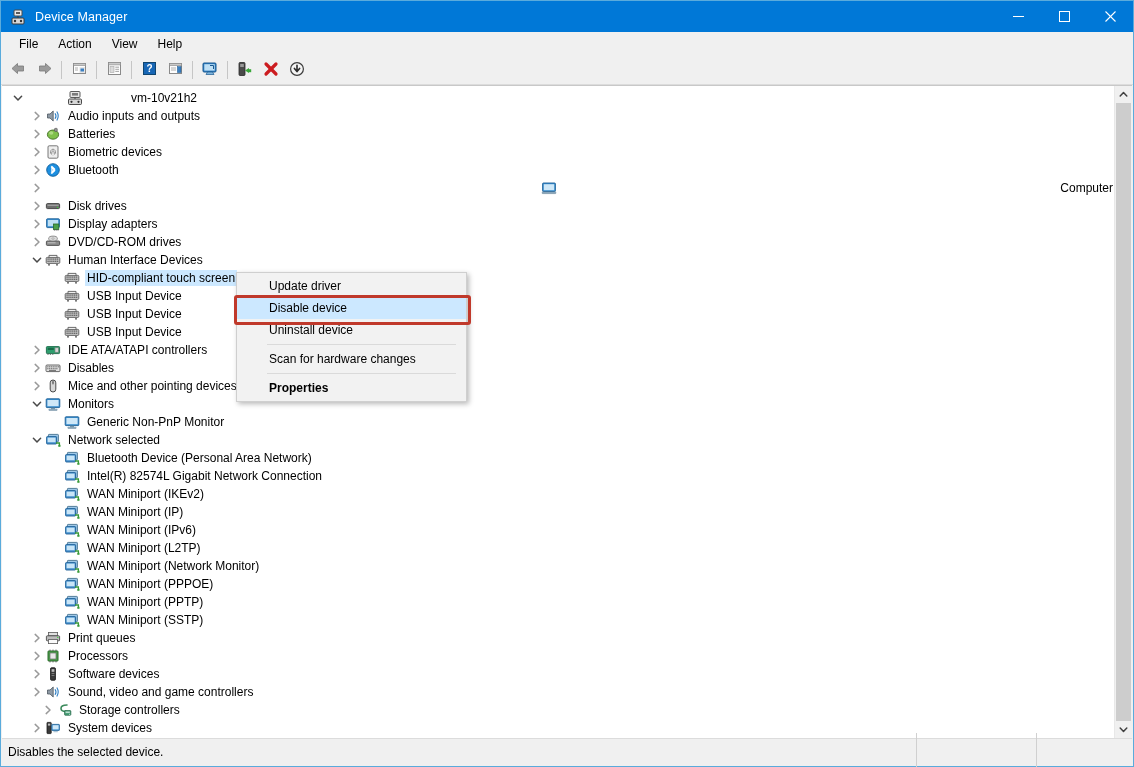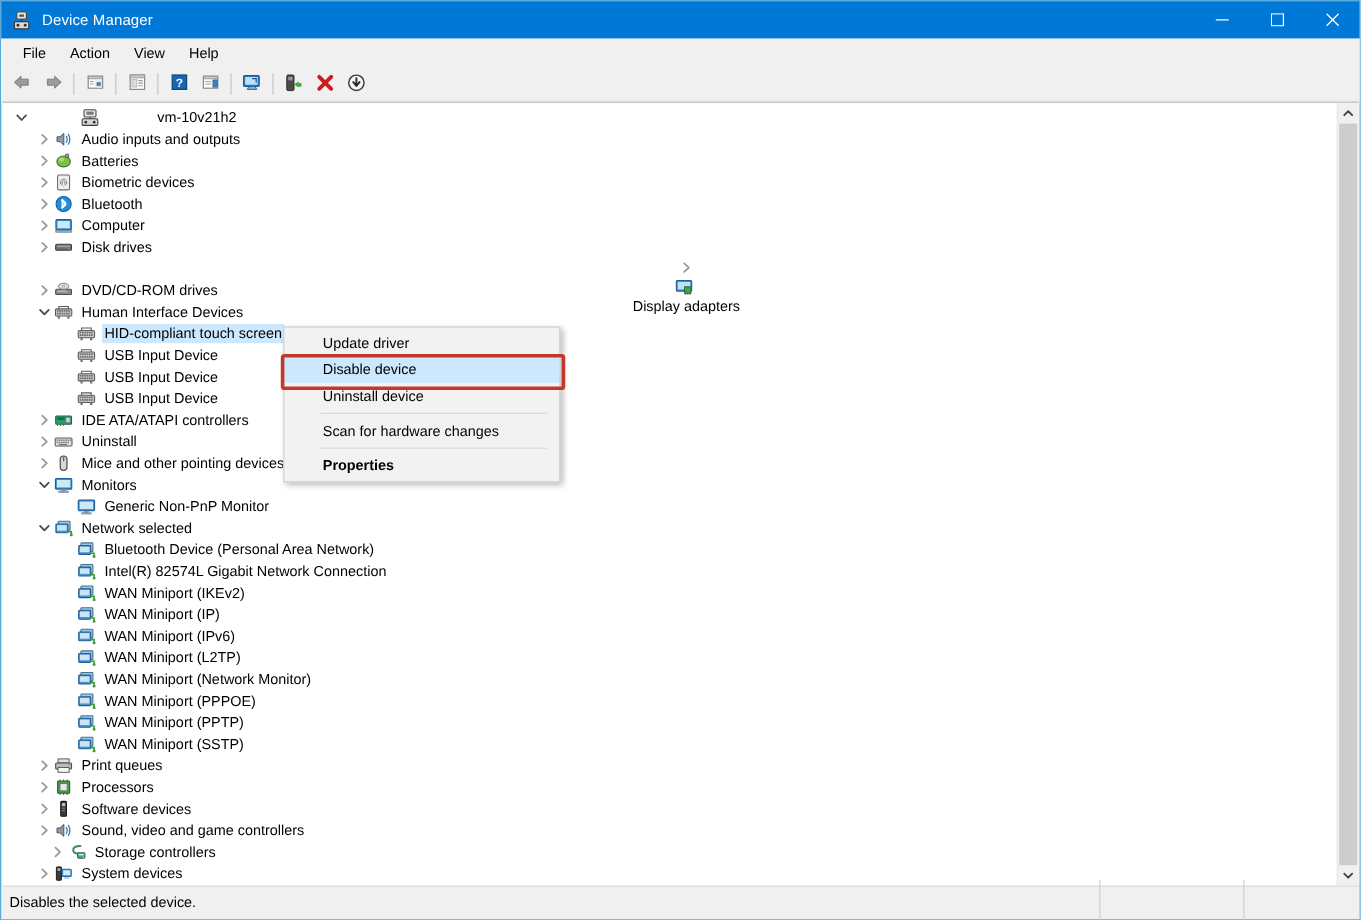--- a/index.html
+++ b/index.html
@@ -281,21 +281,21 @@
             <svg width="10" height="10" viewBox="0 0 10 10" style="display:block">
               <path d="M3.2 1.4 L7 5 L3.2 8.6" fill="none" stroke="#9a9a9a" stroke-width="1.5" stroke-linecap="round" stroke-linejoin="round"></path>
             </svg>
           </span>
           <span class="dicon"><svg width="16" height="16" viewBox="0 0 16 16">
               <circle cx="8" cy="8" r="6.3" fill="#1d8fe0" stroke="#0d5e9b" stroke-width=".9"></circle>
               <path d="M6.4 5 L9.8 8.6 L6.9 11.4 L6.9 4.3 L9.8 7.2 L6.4 10.8" fill="none" stroke="#ffffff" stroke-width="1.2" stroke-linejoin="round" stroke-linecap="round"></path>
             </svg></span>
           <span class="label">Bluetooth</span>
         </div>
-        <div class="row" style="padding-left: 27px;">
+        <div class="row" style="padding-left: 27px; justify-content: space-between;">
           <span class="chev">
             <svg width="10" height="10" viewBox="0 0 10 10" style="display:block">
               <path d="M3.2 1.4 L7 5 L3.2 8.6" fill="none" stroke="#9a9a9a" stroke-width="1.5" stroke-linecap="round" stroke-linejoin="round"></path>
             </svg>
           </span>
           <span class="dicon"><svg width="16" height="16" viewBox="0 0 16 16">
               <rect x="1.6" y="3" width="12.8" height="8.6" rx=".8" fill="#3a8fd0" stroke="#1c5f96" stroke-width=".9"></rect>
               <rect x="2.8" y="4.2" width="10.4" height="6" fill="#cfe8f8"></rect>
               <rect x="1.2" y="12" width="13.6" height="1.6" rx=".5" fill="#9cb8cc" stroke="#5d7b90" stroke-width=".6"></rect>
             </svg></span>
@@ -307,21 +307,21 @@
               <path d="M3.2 1.4 L7 5 L3.2 8.6" fill="none" stroke="#9a9a9a" stroke-width="1.5" stroke-linecap="round" stroke-linejoin="round"></path>
             </svg>
           </span>
           <span class="dicon"><svg width="16" height="16" viewBox="0 0 16 16">
               <rect x="1.4" y="5.6" width="13.2" height="5" rx="1.1" fill="#6e6e6e" stroke="#3c3c3c" stroke-width=".9"></rect>
               <rect x="2.4" y="6.6" width="11.2" height="1.4" fill="#9e9e9e"></rect>
               <circle cx="12.6" cy="9.4" r=".7" fill="#3ad03a"></circle>
             </svg></span>
           <span class="label">Disk drives</span>
         </div>
-        <div class="row" style="padding-left: 27px; flex-direction: column;">
+        <div class="row" style="padding-left: 27px;">
           <span class="chev">
             <svg width="10" height="10" viewBox="0 0 10 10" style="display:block">
               <path d="M3.2 1.4 L7 5 L3.2 8.6" fill="none" stroke="#9a9a9a" stroke-width="1.5" stroke-linecap="round" stroke-linejoin="round"></path>
             </svg>
           </span>
           <span class="dicon"><svg width="16" height="16" viewBox="0 0 16 16">
               <rect x="1.6" y="2.8" width="12.8" height="8.8" rx=".8" fill="#3a8fd0" stroke="#1c5f96" stroke-width=".9"></rect>
               <rect x="2.8" y="4" width="10.4" height="6.2" fill="#bfe0f5"></rect>
               <rect x="8.4" y="8" width="5.4" height="5.4" fill="#4aa04a" stroke="#2a6a2a" stroke-width=".8"></rect>
               <line x1="9.4" y1="13.4" x2="9.4" y2="14.6" stroke="#444" stroke-width=".8"></line>
@@ -498,21 +498,21 @@
               <rect x="11.2" y="6.2" width="1.3" height="1.2" fill="#7a7a7a"></rect>
               <rect x="13" y="6.2" width="1.3" height="1.2" fill="#7a7a7a"></rect>
               <rect x="2.2" y="8.1" width="1.3" height="1.2" fill="#7a7a7a"></rect>
               <rect x="4" y="8.1" width="1.3" height="1.2" fill="#7a7a7a"></rect>
               <rect x="5.8" y="8.1" width="1.3" height="1.2" fill="#7a7a7a"></rect>
               <rect x="7.6" y="8.1" width="1.3" height="1.2" fill="#7a7a7a"></rect>
               <rect x="9.4" y="8.1" width="1.3" height="1.2" fill="#7a7a7a"></rect>
               <rect x="11.2" y="8.1" width="1.3" height="1.2" fill="#7a7a7a"></rect>
               <rect x="4" y="9.9" width="7" height="1.1" fill="#7a7a7a"></rect>
             </svg></span>
-          <span class="label">Uninstall</span>
+          <span class="label">Disables</span>
         </div>
         <div class="row" style="padding-left: 27px;">
           <span class="chev">
             <svg width="10" height="10" viewBox="0 0 10 10" style="display:block">
               <path d="M3.2 1.4 L7 5 L3.2 8.6" fill="none" stroke="#9a9a9a" stroke-width="1.5" stroke-linecap="round" stroke-linejoin="round"></path>
             </svg>
           </span>
           <span class="dicon"><svg width="16" height="16" viewBox="0 0 16 16">
               <rect x="5.2" y="2" width="5.6" height="12" rx="2.8" fill="#d8d8d8" stroke="#4a4a4a" stroke-width="1"></rect>
               <line x1="8" y1="2.6" x2="8" y2="6.4" stroke="#4a4a4a" stroke-width=".9"></line>

